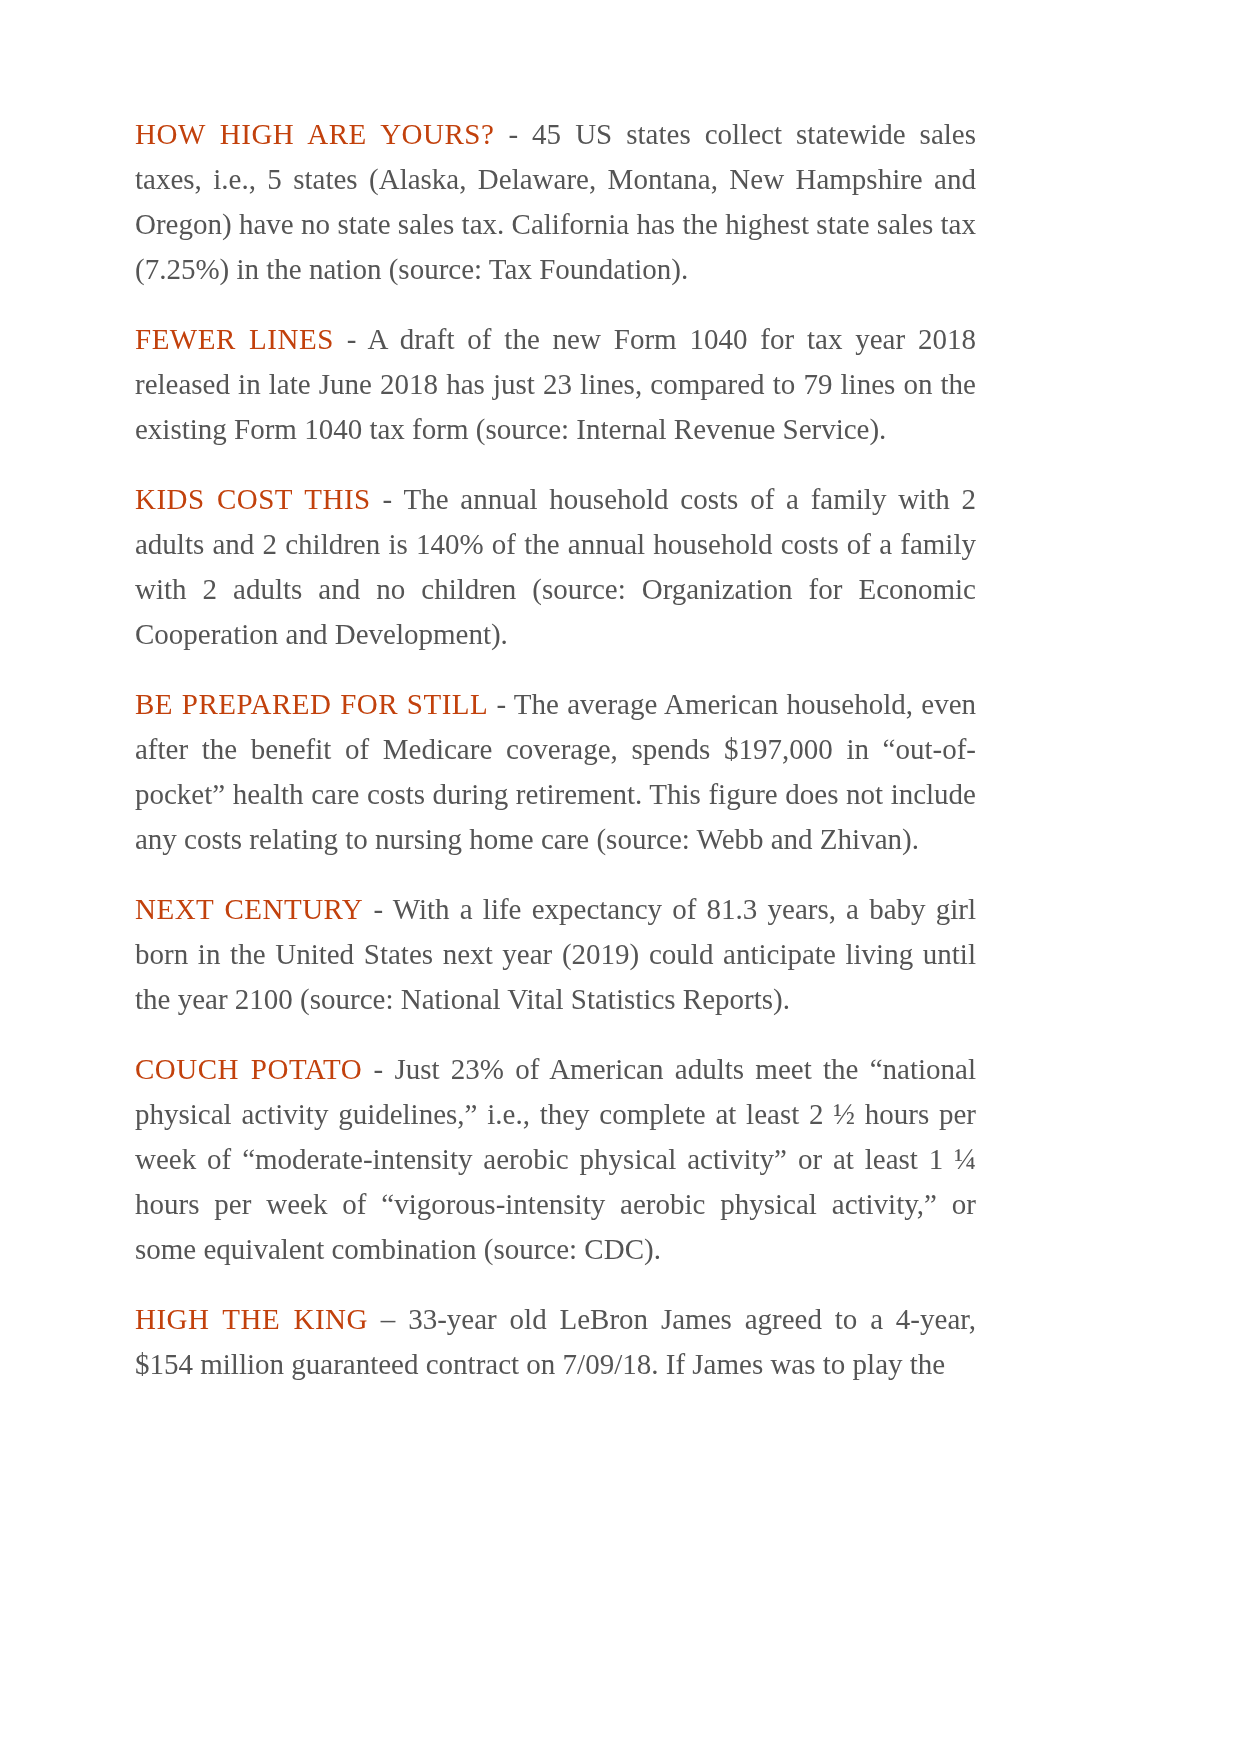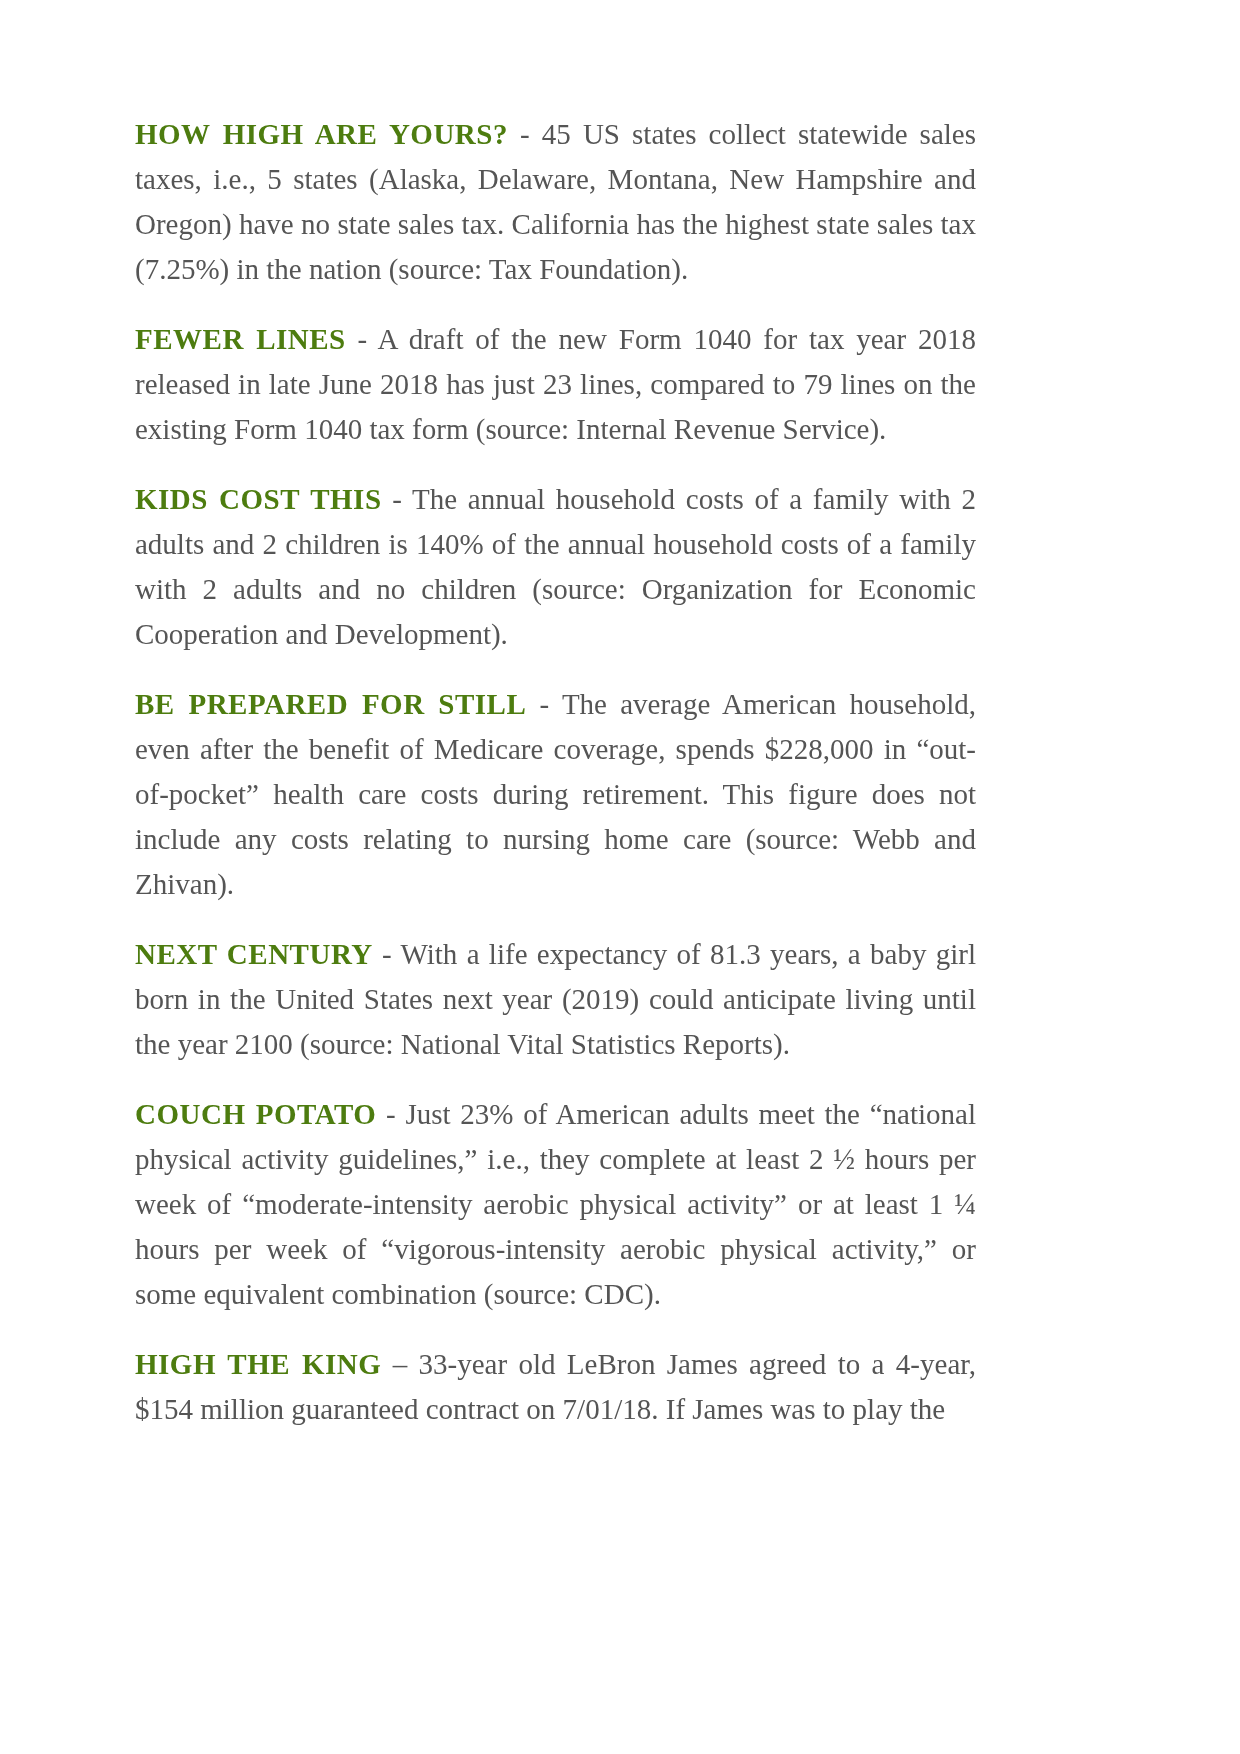--- a/index.html
+++ b/index.html
@@ -22,22 +22,22 @@
   }
   p.fact {
     font-family: "Liberation Serif", "DejaVu Serif", serif;
     font-size: 29px;
     line-height: 45px;
     color: #555555;
     text-align: justify;
     margin: 0 0 25px 0;
   }
   p.fact .fact-heading {
-    font-weight: bold;
-    color: #4d7c0f;
+    font-weight: normal;
+    color: #c2410c;
     letter-spacing: 0.5px;
   }
 </style>
 </head>
 <body>
 
 <div class="page">
   <div class="page-content">
 
     <p class="fact">
@@ -46,29 +46,29 @@
 
     <p class="fact">
       <span class="fact-heading">FEWER LINES</span><span> - </span><span>A draft of the new Form 1040 for tax year 2018 released in late June 2018 has just 23 lines, compared to 79 lines on the existing Form 1040 tax form (source: Internal Revenue Service).</span>
     </p>
 
     <p class="fact">
       <span class="fact-heading">KIDS COST THIS</span><span> - </span><span>The annual household costs of a family with 2 adults and 2 children is 140% of the annual household costs of a family with 2 adults and no children (source: Organization for Economic Cooperation and Development).</span>
     </p>
 
     <p class="fact">
-      <span class="fact-heading">BE PREPARED FOR STILL</span><span> - </span><span>The average American household, even after the benefit of Medicare coverage, spends $228,000 in “out-of-pocket” health care costs during retirement.  This figure does not include any costs relating to nursing home care (source: Webb and Zhivan).</span>
+      <span class="fact-heading">BE PREPARED FOR STILL</span><span> - </span><span>The average American household, even after the benefit of Medicare coverage, spends $197,000 in “out-of-pocket” health care costs during retirement.  This figure does not include any costs relating to nursing home care (source: Webb and Zhivan).</span>
     </p>
 
     <p class="fact">
       <span class="fact-heading">NEXT CENTURY</span><span> - </span><span>With a life expectancy of 81.3 years, a baby girl born in the United States next year (2019) could anticipate living until the year 2100 (source: National Vital Statistics Reports).</span>
     </p>
 
     <p class="fact">
       <span class="fact-heading">COUCH POTATO</span><span> - </span><span>Just 23% of American adults meet the “national physical activity guidelines,” i.e., they complete at least 2 ½ hours per week of “moderate-intensity aerobic physical activity” or at least 1 ¼ hours per week of “vigorous-intensity aerobic physical activity,” or some equivalent combination (source: CDC).</span>
     </p>
 
     <p class="fact">
-      <span class="fact-heading">HIGH THE KING</span><span> – </span><span>33-year old LeBron James agreed to a 4-year, $154 million guaranteed contract on 7/01/18.  If James was to play the</span>
+      <span class="fact-heading">HIGH THE KING</span><span> – </span><span>33-year old LeBron James agreed to a 4-year, $154 million guaranteed contract on 7/09/18.  If James was to play the</span>
     </p>
 
   </div>
 </div>
 
 </body></html>

